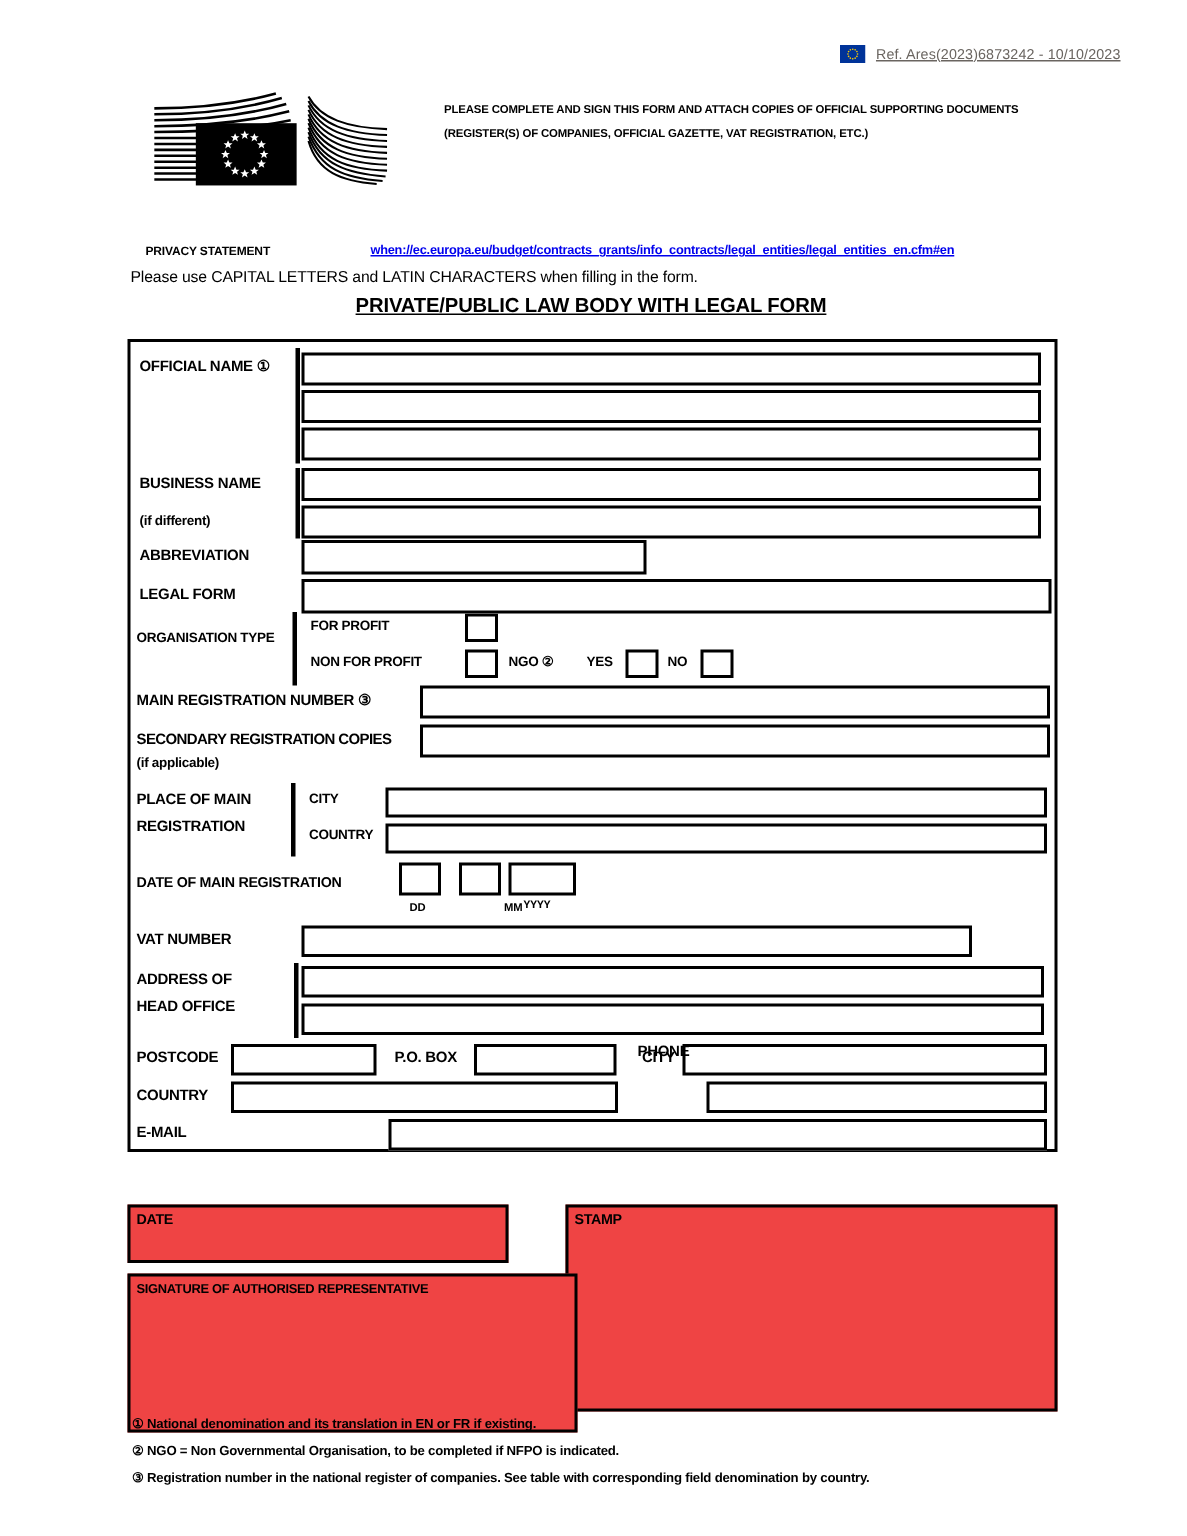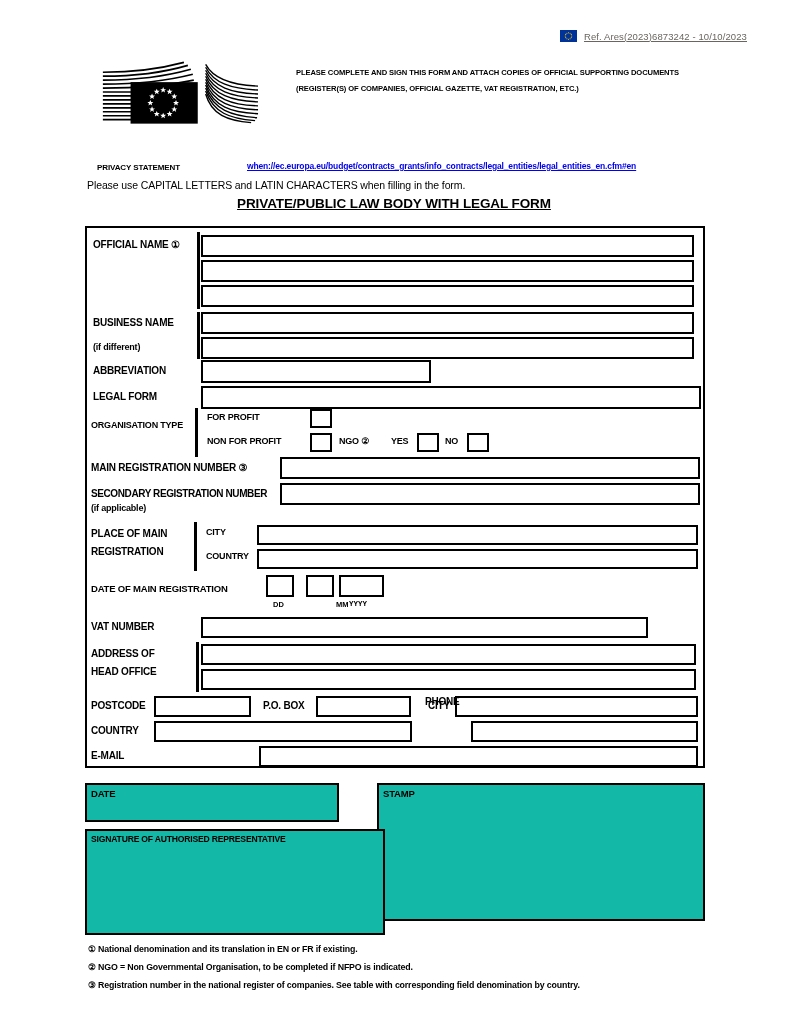--- a/index.html
+++ b/index.html
@@ -12,21 +12,21 @@
   .abs { position:absolute; }
   .lbl { position:absolute; font-weight:bold; font-size:10px; line-height:1.1; letter-spacing:-0.2px; white-space:nowrap; }
   .lbl-sm { font-size:9px; }
   .inp {
     position:absolute; border:2px solid #000; background:#fff;
     height:22px; padding:0 4px; font-family:"Liberation Sans",sans-serif; font-size:11px;
   }
   .chk { position:absolute; width:22px; height:19px; border:2px solid #000; background:#fff; cursor:pointer; }
   .vline { position:absolute; width:3px; background:#000; }
   .mainbox { position:absolute; left:85px; top:226px; width:620px; height:542px; border:2px solid #000; }
-  .bigbox { position:absolute; border:2px solid #000; background:#14b8a6; }
+  .bigbox { position:absolute; border:2px solid #000; background:#ef4444;margin-top:20px; }
   .bigbox .boxlbl { position:absolute; left:4px; top:3px; font-weight:bold; font-size:9.5px; letter-spacing:-0.2px; }
   .titlebox {
     position:absolute; left:87px; top:130px; width:618px; height:27px;
     border:3px solid #000; text-align:center; line-height:22px;
     font-weight:bold; font-size:14.5px; letter-spacing:0.2px;
   }
   .refbar { position:absolute; top:30px; right:44px; display:flex; align-items:center; gap:7px; }
   .reftext { font-size:9.5px; color:#6a6560; letter-spacing:0.1px;text-decoration:underline; }
   .notice {
     position:absolute; left:296px; top:65px; width:384px;
@@ -156,21 +156,21 @@
     <div class="chk" style="left:223px; top:205px;"></div>
     <span class="lbl lbl-sm" style="left:252px; top:209px;">NGO ②</span>
     <span class="lbl lbl-sm" style="left:304px; top:209px;">YES</span>
     <div class="chk" style="left:330px; top:205px;"></div>
     <span class="lbl lbl-sm" style="left:358px; top:209px;">NO</span>
     <div class="chk" style="left:380px; top:205px;"></div>
 
     <span class="lbl" style="left:4px; top:234px;">MAIN REGISTRATION NUMBER ③</span>
     <input class="inp" style="left: 193px; top: 229px; width: 420px;">
 
-    <span class="lbl" style="left:4px; top:260px; letter-spacing:-0.4px;">SECONDARY REGISTRATION NUMBER</span>
+    <span class="lbl" style="left:4px; top:260px; letter-spacing:-0.4px;">SECONDARY REGISTRATION COPIES</span>
     <input class="inp" style="left: 193px; top: 255px; width: 420px;">
     <span class="lbl lbl-sm" style="left:4px; top:276px;">(if applicable)</span>
 
     <span class="lbl" style="left:4px; top:300px;">PLACE OF MAIN</span>
     <span class="lbl" style="left:4px; top:318px;">REGISTRATION</span>
     <div class="vline" style="left:107px; top:294px; height:49px;"></div>
     <span class="lbl lbl-sm" style="left:119px; top:300px;">CITY</span>
     <input class="inp" style="left: 170px; top: 297px; width: 441px; height: 20px;">
     <span class="lbl lbl-sm" style="left:119px; top:324px;">COUNTRY</span>
     <input class="inp" style="left: 170px; top: 321px; width: 441px; height: 20px;">

